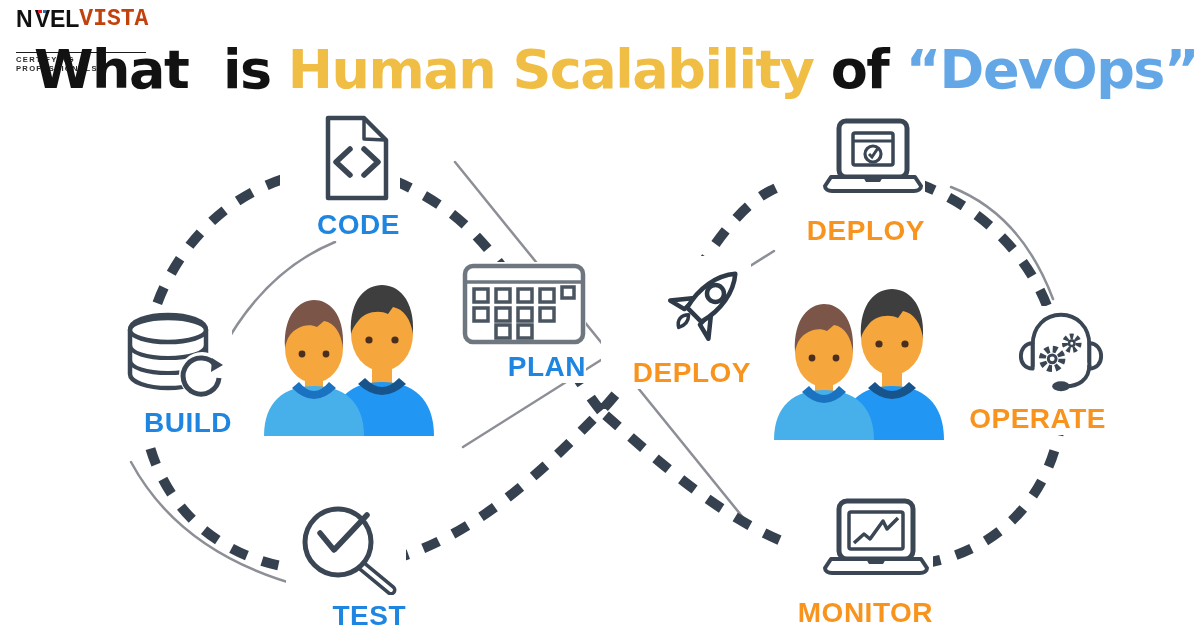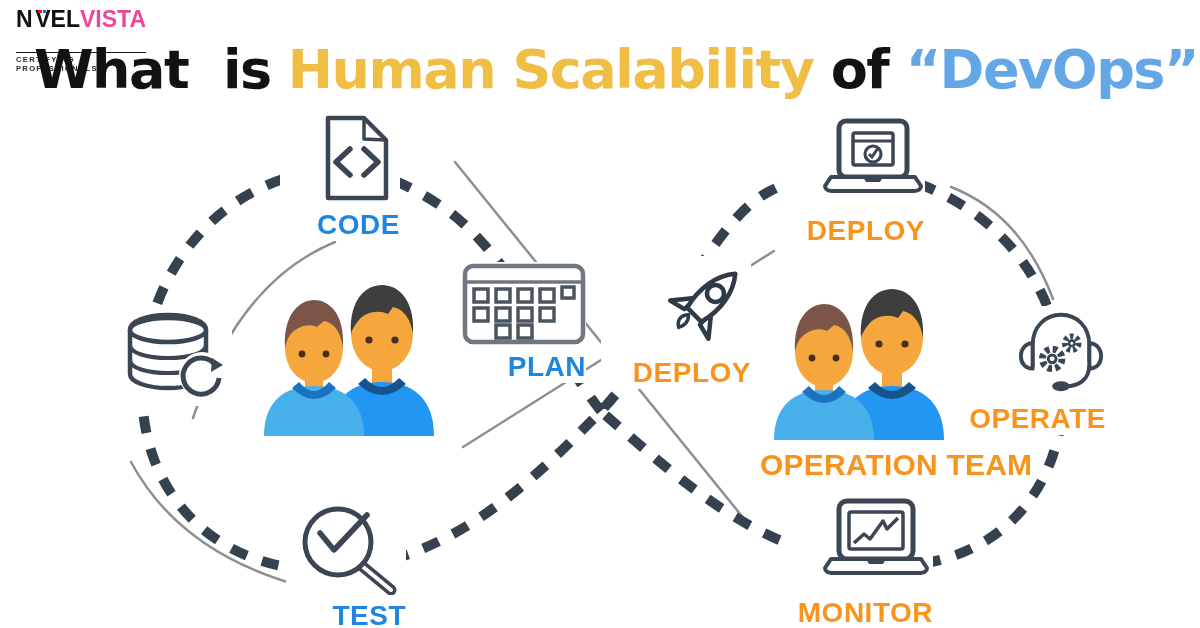--- a/index.html
+++ b/index.html
@@ -3,21 +3,21 @@
 <meta charset="utf-8">
 <style>
   html,body{margin:0;padding:0;background:#fff;}
   .canvas{position:relative;width:1200px;height:628px;background:#ffffff;overflow:hidden;
           font-family:"Liberation Sans", sans-serif;}
 
   
   .logo{position:absolute;left:16px;top:8px;width:130px;}
   .logo .wordmark{font-size:23px;font-weight:800;letter-spacing:0px;color:#111;line-height:1;
                   display:flex;align-items:center;}
-  .logo .vista{color:#ec4899;}
+  .logo .vista{color:#c2410c;font-family:Liberation Mono, monospace;}
   .bulb{display:inline-block;width:15px;height:15px;border-radius:50%;
         background:radial-gradient(circle at 38% 35%, #ffd84d 0%, #FFC20E 60%, #e8a800 100%);
         position:relative;margin:0 1px;}
   .bulb::before{content:"";position:absolute;left:4px;top:-2px;width:4px;height:3px;background:#E31E24;}
   .bulb::after{content:"";position:absolute;left:9px;top:-2px;width:3px;height:3px;background:#2a6fb8;}
   .logo .tagline{margin-top:21px;border-top:1.6px solid #1c1c1c;padding-top:2px;
                  font-size:7.6px;letter-spacing:1.3px;color:#2b2b2b;font-weight:700;}
 
   
   .title{position:absolute;top:38px;left:0;right:0;text-align:center;margin:0;
@@ -122,20 +122,21 @@
   <div class="tile tile-build">
     <svg width="112" height="92" viewBox="0 0 112 92">
       <path d="M10 20 C10 11 27 5 48 5 C69 5 86 11 86 20 V64 C86 72 69 78 48 78 C27 78 10 72 10 64 Z" fill="#fff" stroke="#3A4654" stroke-width="4.5"></path>
       <ellipse cx="48" cy="20" rx="38" ry="12" fill="#fff" stroke="#3A4654" stroke-width="4.5"></ellipse>
       <path d="M10 35 C10 43 27 48 48 48 C69 48 86 43 86 35" fill="none" stroke="#3A4654" stroke-width="4"></path>
       <path d="M10 50 C10 58 27 63 48 63 C69 63 86 58 86 50" fill="none" stroke="#3A4654" stroke-width="4"></path>
       <circle cx="82" cy="65" r="23" fill="#fff"></circle>
       <path d="M96 56 A18 18 0 1 0 99 68" fill="none" stroke="#3A4654" stroke-width="5"></path>
       <polygon points="92,48 103,55 91,62" fill="#3A4654"></polygon>
     </svg>
+    <div class="label lbl-blue">BUILD</div>
   </div>
 
   <div class="tile tile-test">
     <svg width="112" height="95" viewBox="0 0 112 95">
       <path d="M68 66 L97 90" stroke="#3A4654" stroke-width="11" stroke-linecap="round"></path>
       <path d="M68 66 L97 90" stroke="#fff" stroke-width="4" stroke-linecap="round"></path>
       <circle cx="44" cy="42" r="33" fill="#fff" stroke="#3A4654" stroke-width="5"></circle>
       <path d="M26 33 L40 50 L73 15" fill="none" stroke="#3A4654" stroke-width="5.5" stroke-linecap="round" stroke-linejoin="round"></path>
     </svg>
     <div class="label lbl-blue">TEST</div>
@@ -230,16 +231,15 @@
       <g>
         <ellipse cx="62" cy="68" rx="29" ry="35" fill="#F5A63C"></ellipse>
         <path d="M33 68 C31 34 48 20 62 20 C76 20 93 32 91 68 C89 53 83 43 72 41 L65 47 C55 42 43 48 38 55 C35 59 34 63 33 68 Z" fill="#7A5548"></path>
         <circle cx="50" cy="74" r="3.4" fill="#4A2E1E"></circle>
         <circle cx="74" cy="74" r="3.4" fill="#4A2E1E"></circle>
         <rect x="53" y="98" width="18" height="16" fill="#F5A63C"></rect>
         <path d="M12 156 C12 122 32 106 62 106 C92 106 112 122 112 156 Z" fill="#47B0EB"></path>
         <path d="M40 108 Q62 130 84 108 L77 102 Q62 120 47 102 Z" fill="#1A72C0"></path>
       </g>
     </svg>
-    <div class="label lbl-orange">OPERATION TEAM</div>
   </div>
 
 </div>
 
 </body></html>

